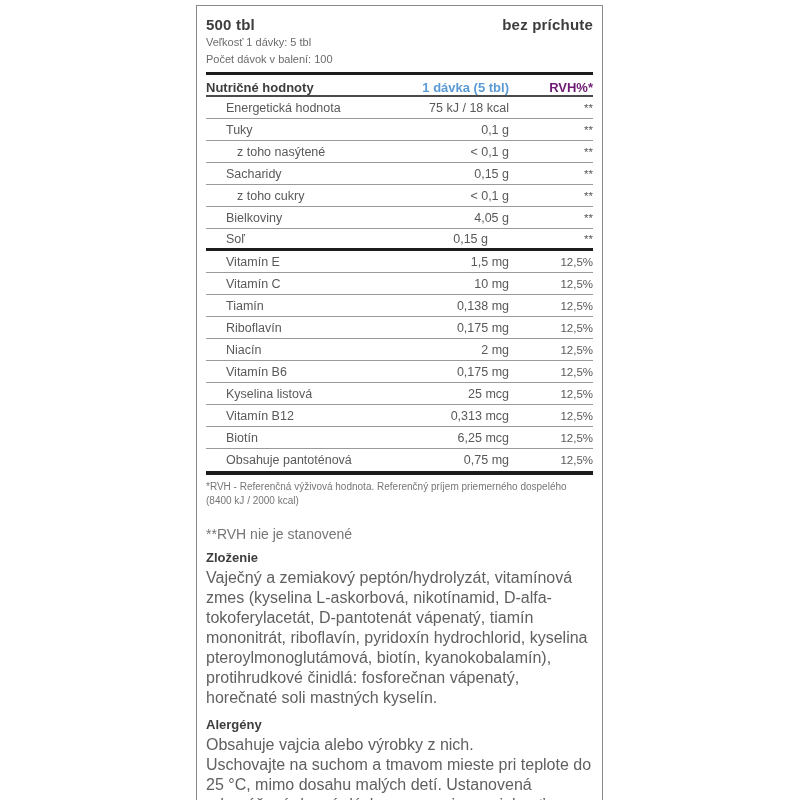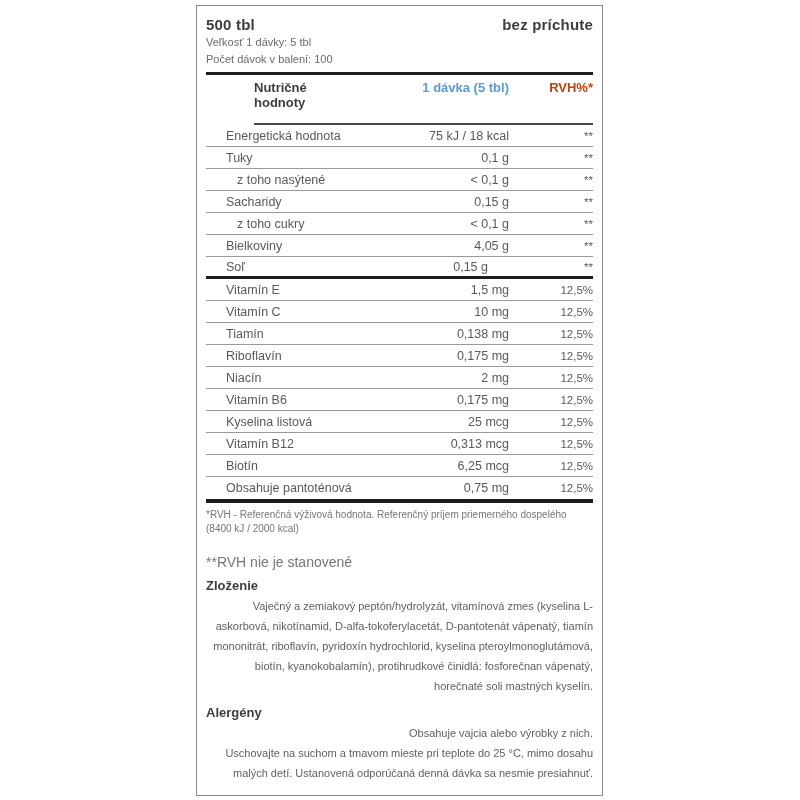--- a/index.html
+++ b/index.html
@@ -43,43 +43,42 @@
     margin-top: 5px;
   }
   .divider-heavy {
     height: 4px;
     background: #1c1c1c;
   }
   
   .t-header {
     display: flex;
     align-items: baseline;
-    padding: 5px 0 13px 0;
+    padding: 5px 0 0 0;
     border-bottom: 2px solid #4a4a4a;
-    margin-left: 48px;
   }
   .t-header .c1 {
     flex: 1;
     font-size: 13px;
     font-weight: bold;
     color: #3d3d3d;
   }
   .t-header .c2 {
     width: 150px;
     text-align: right;
     font-size: 13px;
     font-weight: bold;
     color: #5b9bd5;
   }
   .t-header .c3 {
     width: 84px;
     text-align: right;
     font-size: 13px;
     font-weight: bold;
-    color: #c2410c;
+    color: #701a75;
   }
   .t-row {
     display: flex;
     align-items: center;
     height: 22px;
     border-bottom: 1px solid #9a9a9a;
     font-size: 12.5px;
     color: #595959;
   }
   .t-row .c1 { flex: 1; margin-left: 20px; }
@@ -102,24 +101,23 @@
     margin-top: 19px;
   }
   
   .section-heading {
     font-size: 13px;
     font-weight: bold;
     color: #3d3d3d;
     margin: 9px 0 3px 0;
   }
   .section-body {
-    font-size: 11px;
+    font-size: 16px;
     color: #606060;
     line-height: 20px;
-    text-align: right;
   }
 </style>
 </head>
 <body>
 
 <div class="label-box">
 
   <div class="title-row">
     <span class="product-count">500 tbl</span>
     <span class="flavor">bez príchute</span>

